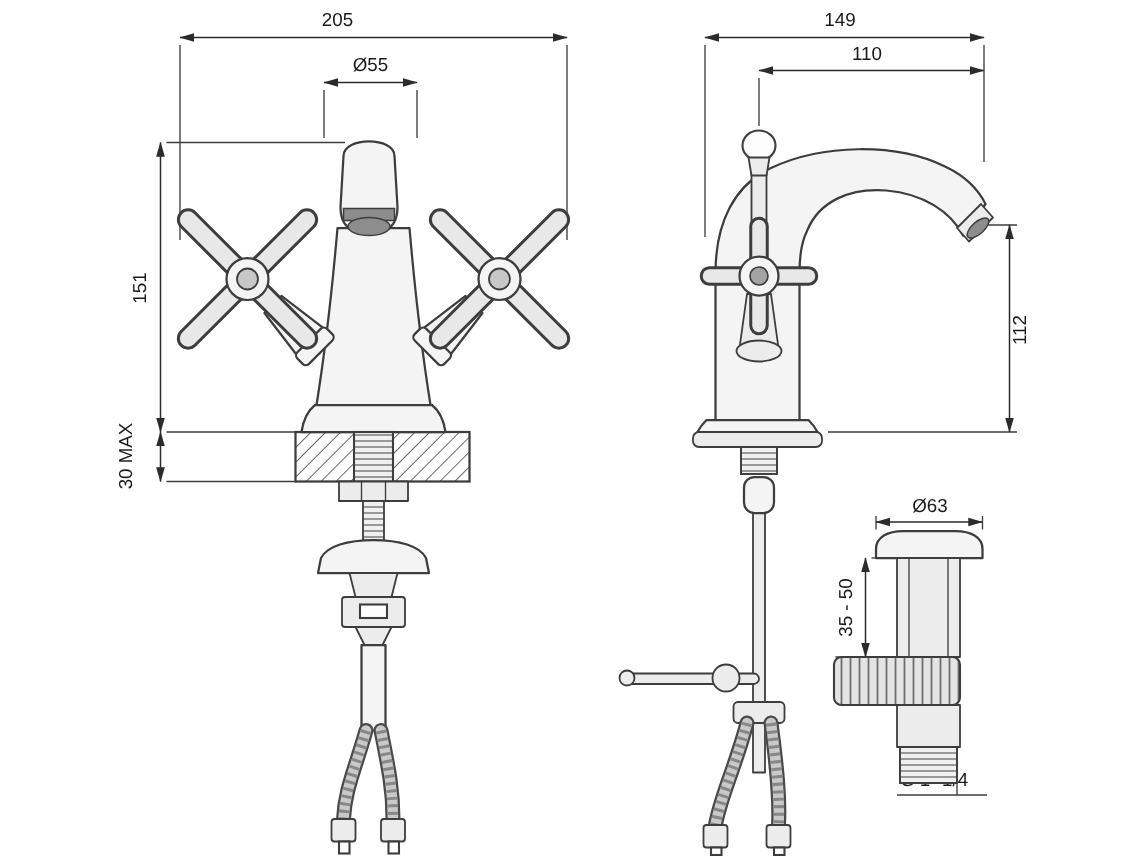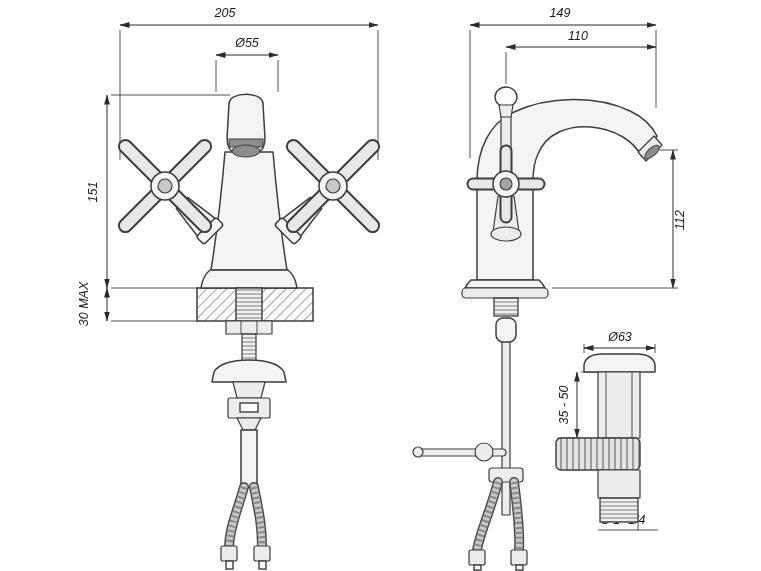--- a/index.html
+++ b/index.html
@@ -1,18 +1,18 @@
 <!DOCTYPE html>
 <html><head>
 <meta charset="utf-8">
 <style>
   html,body{margin:0;padding:0;background:#ffffff;}
   .canvas{
     width:761px;height:571px;position:relative;background:#ffffff;
-    font-family:"Liberation Sans",sans-serif;overflow:hidden;font-style:italic;
+    font-family:"Liberation Sans",sans-serif;overflow:hidden;
   }
   svg{display:block;}
   .ext{stroke:#3d3d3d;stroke-width:0.9;fill:none;}
   .dim{stroke:#2b2b2b;stroke-width:1;fill:none;}
   .dim-text{font-family:"Liberation Sans",sans-serif;font-size:12.5px;fill:#1a1a1a;}
   .outline{fill:#f4f4f4;stroke:#3d3d3d;stroke-width:1.5;stroke-linejoin:round;}
   .outline-thin{fill:#ececec;stroke:#3d3d3d;stroke-width:1.2;stroke-linejoin:round;}
   .white{fill:#fdfdfd;stroke:#3d3d3d;stroke-width:1.4;}
   .dark{fill:#8d8d8d;stroke:#3d3d3d;stroke-width:1;}
   .hose-outer{stroke:#4a4a4a;stroke-width:10;fill:none;stroke-linecap:round;}

